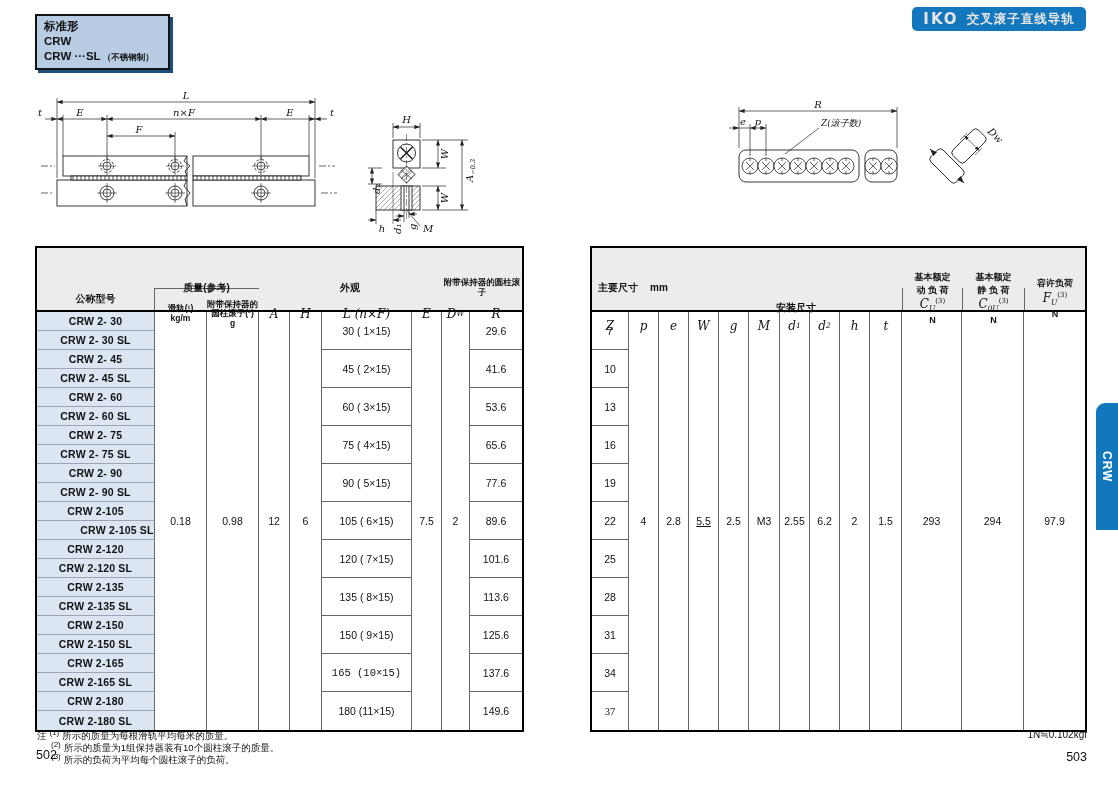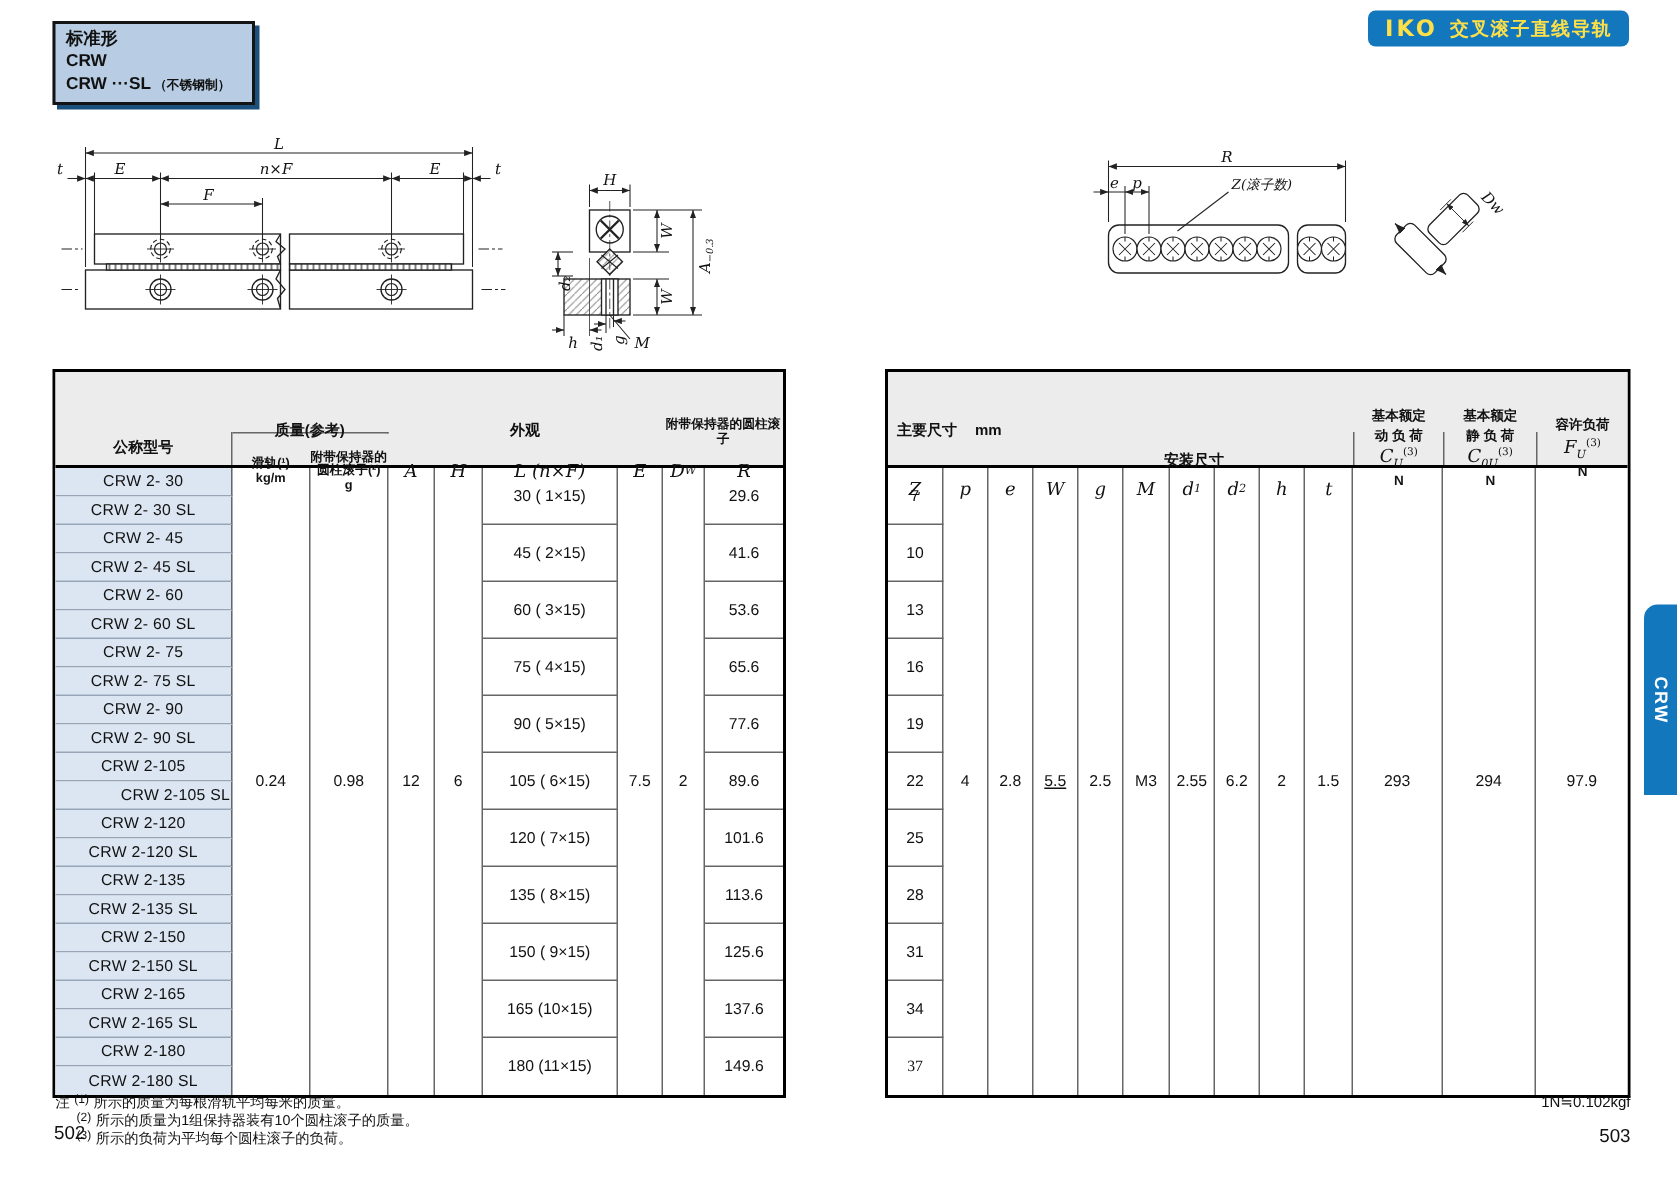--- a/index.html
+++ b/index.html
@@ -5,21 +5,21 @@
   html,body{margin:0;padding:0;background:#fff;}
   .page{position:relative;width:1118px;height:789px;background:#fff;overflow:hidden;
         font-family:"Liberation Sans",sans-serif;color:#111;}
   
   .prod-box{position:absolute;left:35px;top:14px;width:118px;background:#b8cde3;
             border:2px solid #141414;box-shadow:3px 3px 0 #1b4f7d;padding:3px 6px 4px 7px;
             font-weight:bold;font-size:11.5px;line-height:1.3;}
   .pb-note{font-size:8.5px;margin-left:2px;}
   
   .banner{position:absolute;left:912px;top:7px;width:174px;height:24px;border-radius:5px;
-          background:#1377bd;color:#fde047;display:flex;align-items:center;justify-content:center;gap:8px;}
+          background:#1377bd;color:#e5e5e5;display:flex;align-items:center;justify-content:center;gap:8px;}
   .banner .logo{font-family:"DejaVu Sans",sans-serif;font-weight:bold;font-size:15px;letter-spacing:2px;}
   .banner .btitle{font-weight:bold;font-size:12.5px;letter-spacing:1px;}
   
   .side-tab{position:absolute;left:1096px;top:403px;width:22px;height:127px;background:#1377bd;
             border-radius:9px 0 0 0;color:#fff;display:flex;align-items:center;justify-content:center;}
   .side-tab span{writing-mode:vertical-rl;font-size:12px;font-weight:bold;letter-spacing:1px;}
   
   svg.draw{position:absolute;}
   svg.draw text{font-family:"DejaVu Serif",serif;font-style:italic;font-size:10px;fill:#111;}
   svg.draw text.cjk{font-size:9px;}
@@ -39,21 +39,21 @@
   .sym sub{font-size:7.5px;font-style:italic;}
   .vb{border-right:1px solid #666;}
   .bl{border-left:1px solid #666;}
   .bb{border-bottom:1px solid #666;}
   .maindims{justify-content:flex-start;padding-left:6px;gap:12px;}
   .loadcell{gap:1px;font-size:9px;}
   .lsym{font-family:"DejaVu Serif",serif;font-style:italic;font-weight:normal;font-size:12px;}
   .lsym sub{font-size:7.5px;}
   .lsym sup{font-size:7px;font-style:normal;}
   .bc{display:flex;align-items:center;justify-content:center;box-sizing:border-box;font-size:10.5px;}
-  .model{background:#dbe6f2;font-weight:normal;letter-spacing:.2px;}
+  .model{background:#dbe6f2;font-weight:bold;letter-spacing:.2px;}
   .hb{border-bottom:1px solid #97a5b7;}
   .gb{border-bottom:1px solid #666;}
   
   .notes{position:absolute;left:37px;top:730px;font-size:9.5px;line-height:1.28;}
   .note-line{display:flex;gap:3px;}
   .note-ind{margin-left:14px;}
   .nmark{font-size:8px;position:relative;top:-2px;}
   .unitnote{position:absolute;left:900px;top:729px;width:187px;text-align:right;font-size:10px;}
   .pgno{position:absolute;font-size:12.5px;}
   #pg-l{left:36px;top:748px;}
@@ -324,27 +324,27 @@
         <div class="bc model vb hb" style="grid-area: 15 / 1;">CRW 2-135</div>
         <div class="bc model vb hb" style="grid-area: 16 / 1;">CRW 2-135 SL</div>
         <div class="bc vb gb" style="grid-area: 15 / 6 / span 2;">135 ( 8×15)</div>
         <div class="bc gb" style="grid-area: 15 / 9 / span 2;">113.6</div>
         <div class="bc model vb hb" style="grid-area: 17 / 1;">CRW 2-150</div>
         <div class="bc model vb hb" style="grid-area: 18 / 1;">CRW 2-150 SL</div>
         <div class="bc vb gb" style="grid-area: 17 / 6 / span 2;">150 ( 9×15)</div>
         <div class="bc gb" style="grid-area: 17 / 9 / span 2;">125.6</div>
         <div class="bc model vb hb" style="grid-area: 19 / 1;">CRW 2-165</div>
         <div class="bc model vb hb" style="grid-area: 20 / 1;">CRW 2-165 SL</div>
-        <div class="bc vb gb" style="grid-area: 19 / 6 / span 2;">165 (10×15)</div>
+        <div class="bc vb gb" style="grid-area: 19 / 6 / span 2; font-family: Liberation Mono, monospace;">165 (10×15)</div>
         <div class="bc gb" style="grid-area: 19 / 9 / span 2;">137.6</div>
         <div class="bc model vb hb" style="grid-area: 21 / 1;">CRW 2-180</div>
         <div class="bc model vb" style="grid-area: 22 / 1;">CRW 2-180 SL</div>
         <div class="bc vb" style="grid-area: 21 / 6 / span 2;">180 (11×15)</div>
         <div class="bc" style="grid-area: 21 / 9 / span 2;">149.6</div>
-        <div class="bc vb" style="grid-area: 1 / 2 / span 22;">0.24</div>
+        <div class="bc vb" style="grid-area: 1 / 2 / span 22;">0.18</div>
         <div class="bc vb" style="grid-area: 1 / 3 / span 22;">0.98</div>
         <div class="bc vb" style="grid-area: 1 / 4 / span 22;">12</div>
         <div class="bc vb" style="grid-area: 1 / 5 / span 22;">6</div>
         <div class="bc vb" style="grid-area: 1 / 7 / span 22;">7.5</div>
         <div class="bc vb" style="grid-area: 1 / 8 / span 22;">2</div>
       </div>
   </div>
 
   <div class="tblwrap" style="left:590px;top:246px">
     <div class="ghead" id="rhead">

